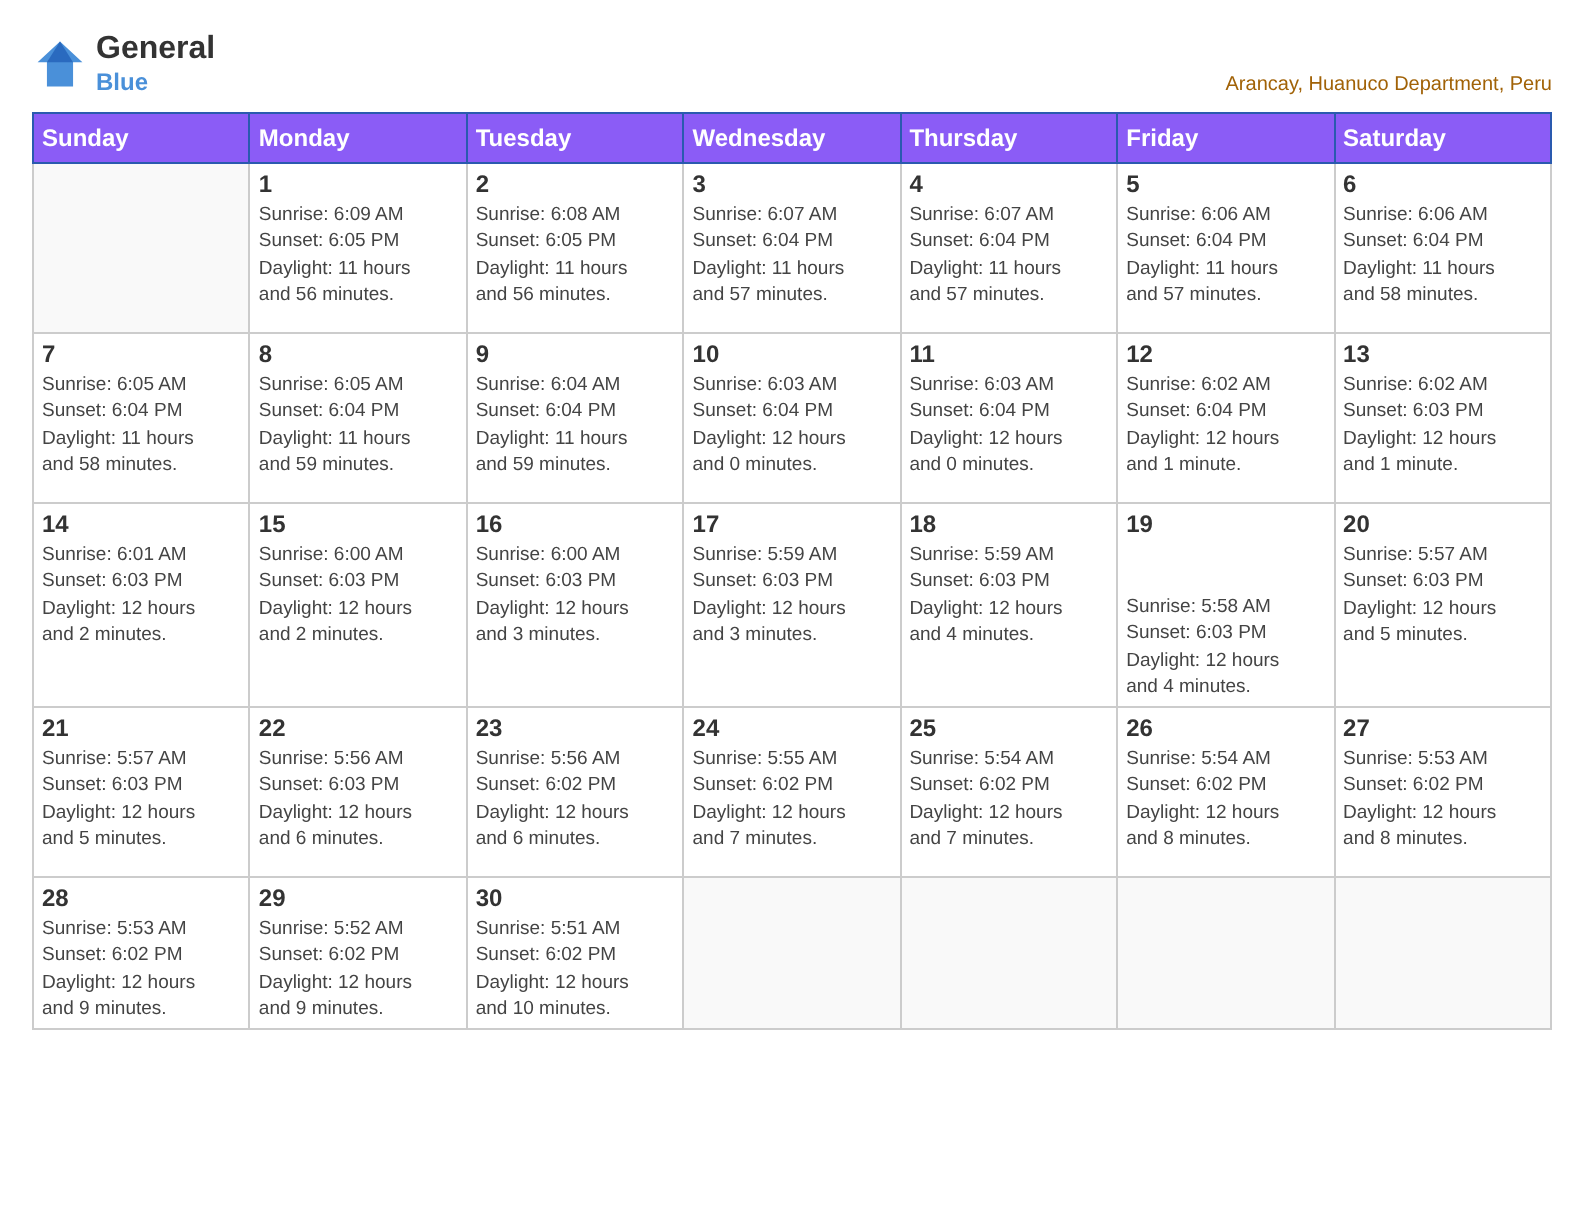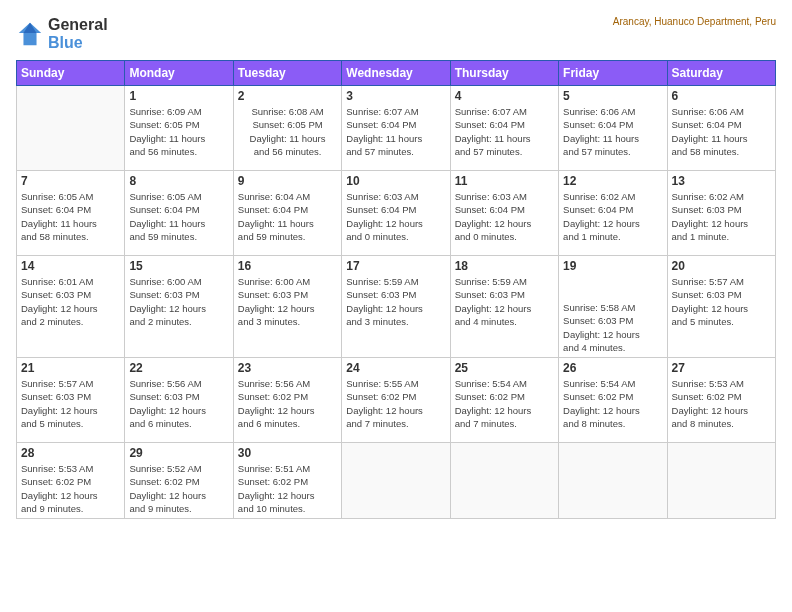--- a/index.html
+++ b/index.html
@@ -9,21 +9,21 @@
       width: 792px;
       height: 612px;
       overflow: hidden;
     }
     .container {
       width: 792px;
       padding: 16px 16px 8px 16px;
     }
     .header {
       display: flex;
-      align-items: flex-start;
+      align-items: flex-end;
       justify-content: space-between;
       margin-bottom: 8px;
     }
     .logo {
       display: flex;
       align-items: center;
       gap: 4px;
     }
     .logo-icon {
       width: 28px;
@@ -87,21 +87,21 @@
 
 <div class="container">
   <div class="header">
     <div class="logo">
       <svg class="logo-icon" viewBox="0 0 30 30">
         <polygon points="15,3 27,14 22,14 22,27 8,27 8,14 3,14" fill="#4a90d9"></polygon>
         <polygon points="15,3 22,14 8,14" fill="#2a6abf"></polygon>
       </svg>
       <div>
         <div style="font-size:16px;font-weight:bold;color:#333;">General</div>
-        <div style="font-size:16px;font-weight:bold;color:#4a90d9;">Blue</div>
+        <div style="font-size:12px;font-weight:bold;color:#4a90d9;">Blue</div>
       </div>
     </div>
     <div class="title-area">
       <div class="subtitle">Arancay, Huanuco Department, Peru</div>
     </div>
   </div>
 
   <table class="calendar">
     <thead>
       <tr>
@@ -119,21 +119,21 @@
           <td class="empty"></td>
           <td>
             <div class="day-num">1</div>
             <div class="day-info" style="white-space: pre-line;">Sunrise: 6:09 AM
 Sunset: 6:05 PM
 Daylight: 11 hours
 and 56 minutes.</div>
           </td>
           <td>
             <div class="day-num">2</div>
-            <div class="day-info" style="white-space: pre-line; text-align: center;">Sunrise: 6:08 AM
+            <div class="day-info" style="white-space: pre-line;">Sunrise: 6:08 AM
 Sunset: 6:05 PM
 Daylight: 11 hours
 and 56 minutes.</div>
           </td>
           <td>
             <div class="day-num">3</div>
             <div class="day-info" style="white-space: pre-line;">Sunrise: 6:07 AM
 Sunset: 6:04 PM
 Daylight: 11 hours
 and 57 minutes.</div>

